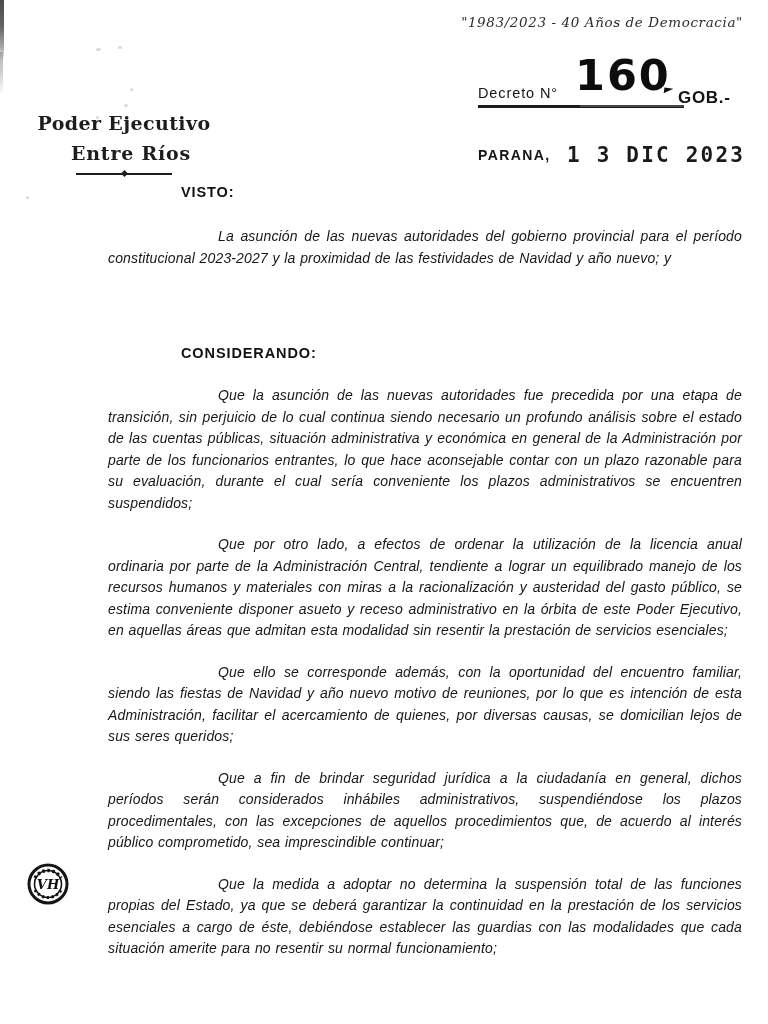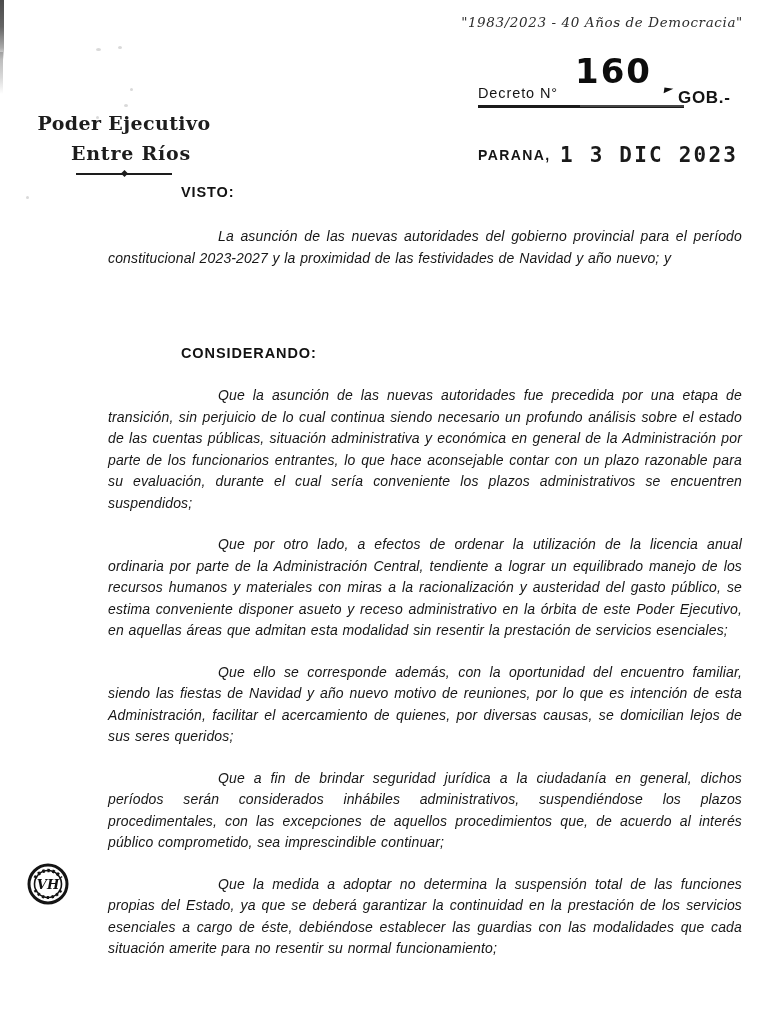--- a/index.html
+++ b/index.html
@@ -93,21 +93,21 @@
     width: 104px;
     height: 2px;
     background: #555;
     opacity: .75;
   }
   .decreto-number {
     position: absolute;
     left: 97px;
     top: -4px;
     font-family: "DejaVu Sans", sans-serif;
-    font-size: 34px;
+    font-size: 43px;
     font-weight: bold;
     letter-spacing: 2px;
     color: #0d0d0d;
     line-height: 1;
   }
   .decreto-tick {
     position: absolute;
     left: 186px;
     top: 30px;
     width: 0;
@@ -181,21 +181,21 @@
     display: inline-block;
     font-size: 14px;
     font-weight: bold;
     letter-spacing: 1.4px;
     color: #151515;
     vertical-align: top;
     padding-top: 4px;
   }
   .date-stamp {
     display: inline-block;
-    margin-left: 5px;
+    margin-left: 12px;
     font-family: "DejaVu Sans Mono", monospace;
     font-size: 21px;
     font-weight: bold;
     letter-spacing: 2.2px;
     color: #1a1a1a;
     vertical-align: top;
   }
 
   
   .body-wrap {

